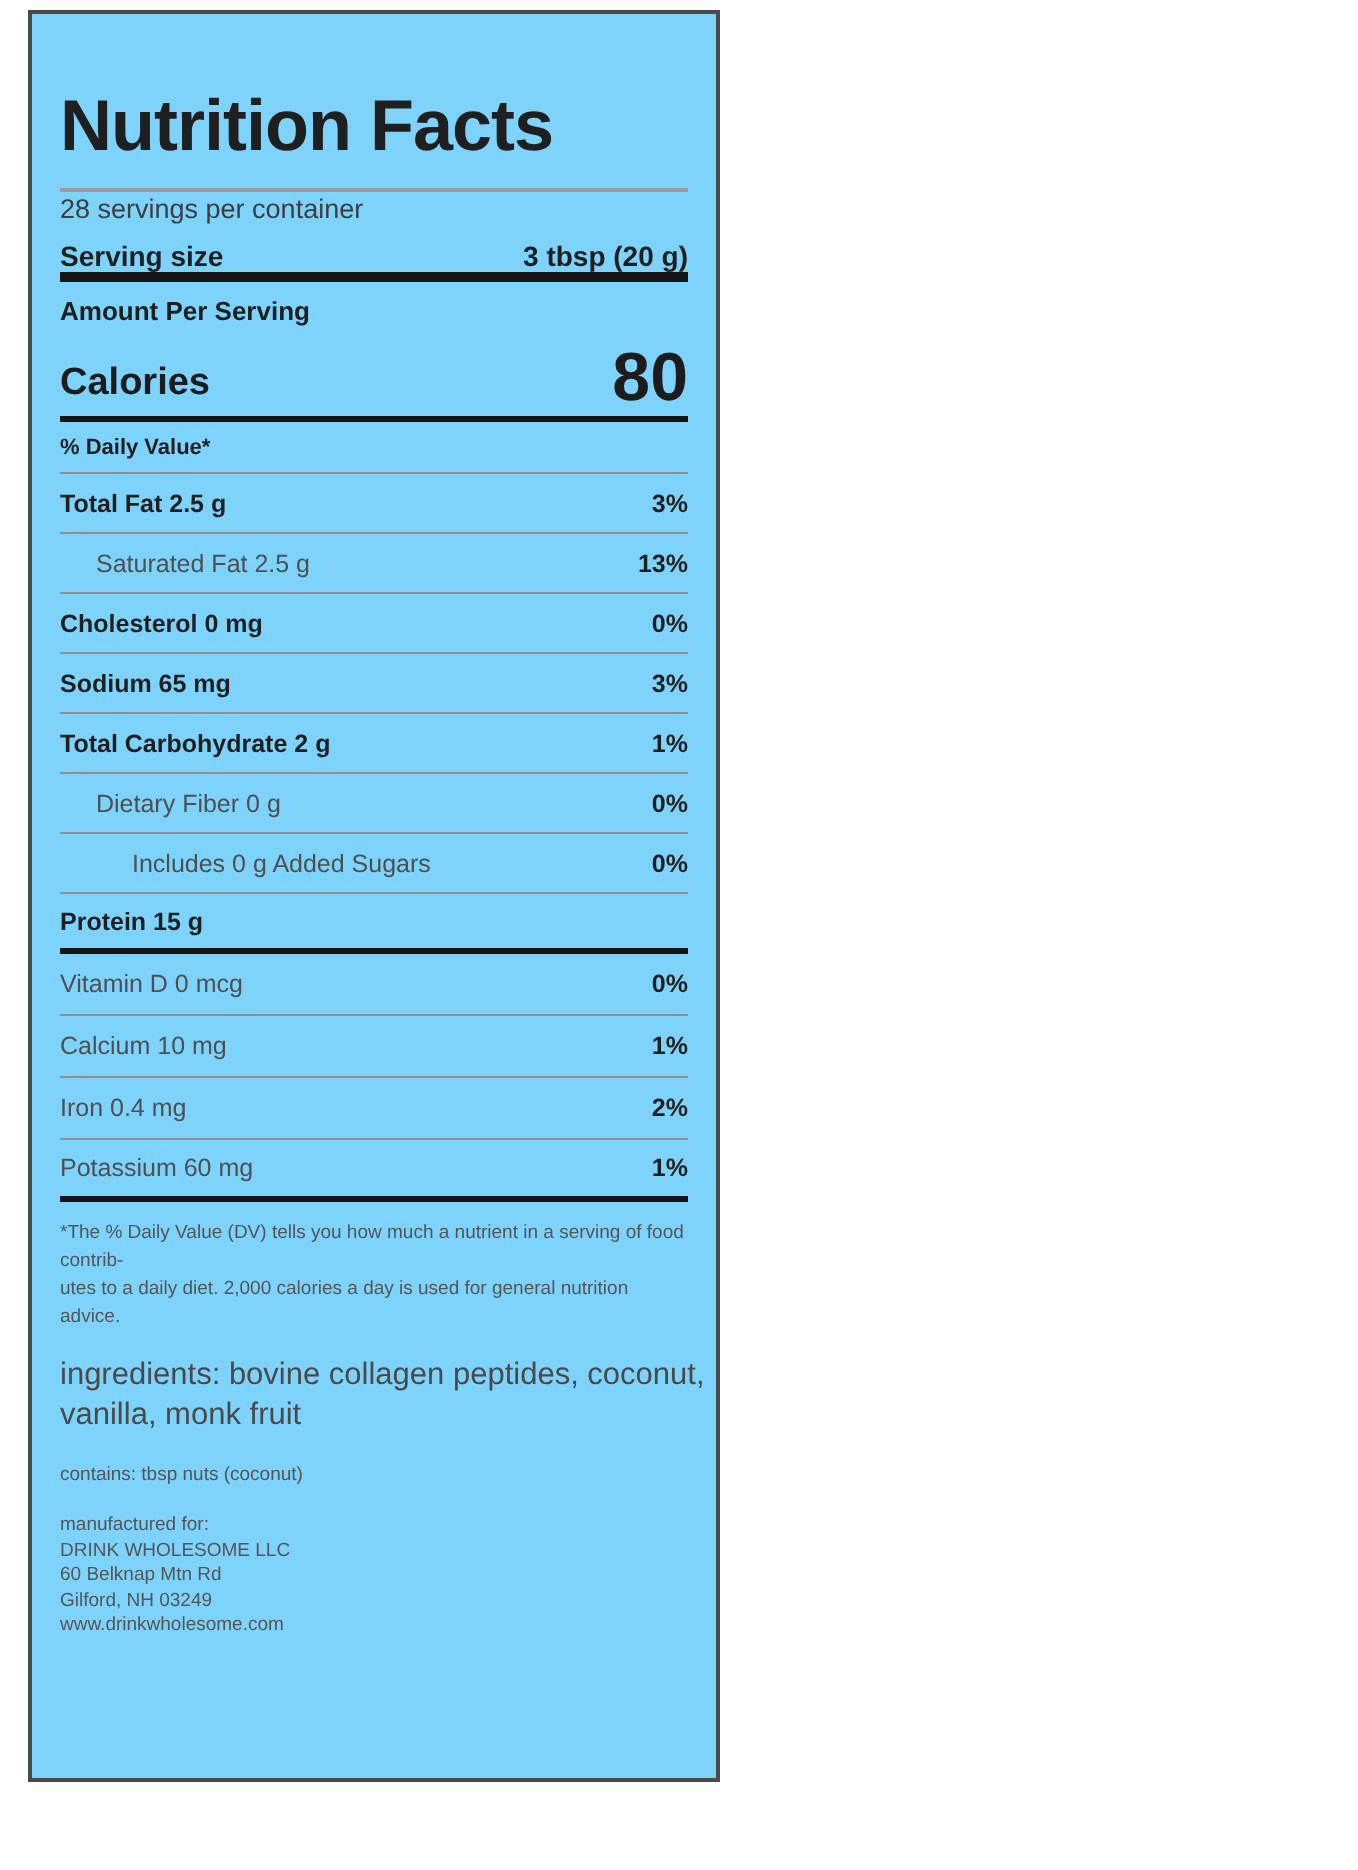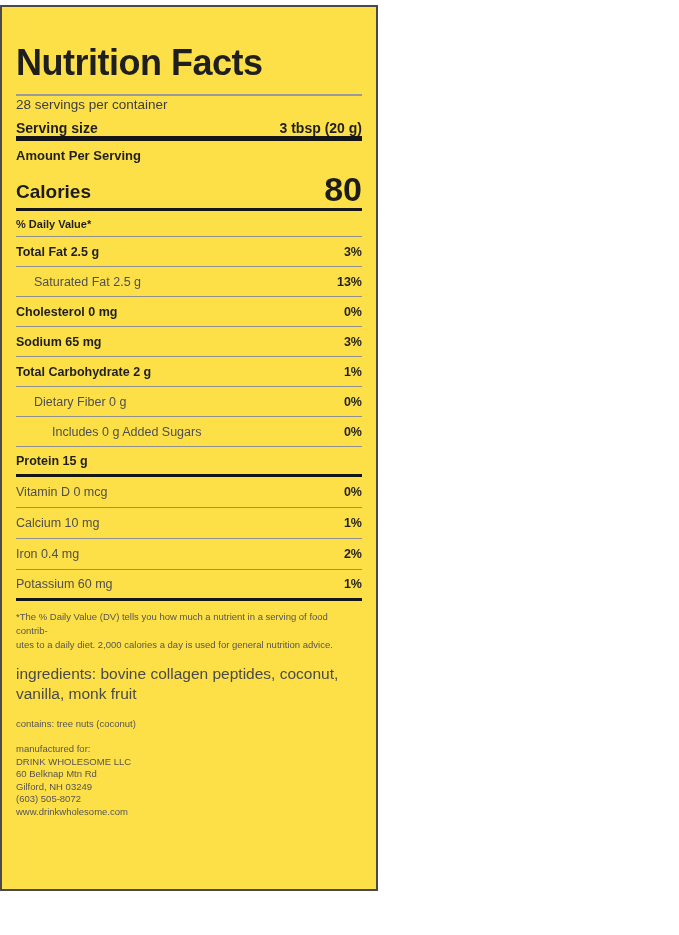--- a/index.html
+++ b/index.html
@@ -6,25 +6,25 @@
   body {
     width: 679px; height: 935px;
     background: #ffffff;
     font-family: "Liberation Sans", sans-serif;
     color: #1c1c1c;
     position: relative;
     overflow: hidden;
   }
   .nf-box {
     position: absolute;
-    left: 0; top: 5px;
-    width: 378px; height: 886px;
+    left: 14px; top: 5px;
+    width: 346px; height: 886px;
     border: 2px solid #4a4a4a;
     box-sizing: border-box;
-    background: #fde047;
+    background: #7dd3fc;
   }
   .nf-content { padding: 0 14px; }
 
   .nf-title {
     margin-top: 38px;
     font-size: 36px;
     font-weight: bold;
     letter-spacing: -0.5px;
     line-height: 36px;
     color: #1f1f1f;
@@ -191,25 +191,24 @@
       </div>
     </div>
 
     <div class="footnote">
       <div>*The % Daily Value (DV) tells you how much a nutrient in a serving of food contrib-</div>
       <div>utes to a daily diet. 2,000 calories a day is used for general nutrition advice.</div>
     </div>
 
     <div class="ingredients">ingredients: bovine collagen peptides, coconut, vanilla, monk fruit</div>
 
-    <div class="contains">contains: tree nuts (coconut)</div>
+    <div class="contains">contains: tbsp nuts (coconut)</div>
 
     <div class="manufactured">
       <div>manufactured for:</div>
       <div>DRINK WHOLESOME LLC</div>
       <div>60 Belknap Mtn Rd</div>
       <div>Gilford, NH 03249</div>
-      <div>(603) 505-8072</div>
       <div>www.drinkwholesome.com</div>
     </div>
 
   </div>
 </div>
 
 </body></html>

